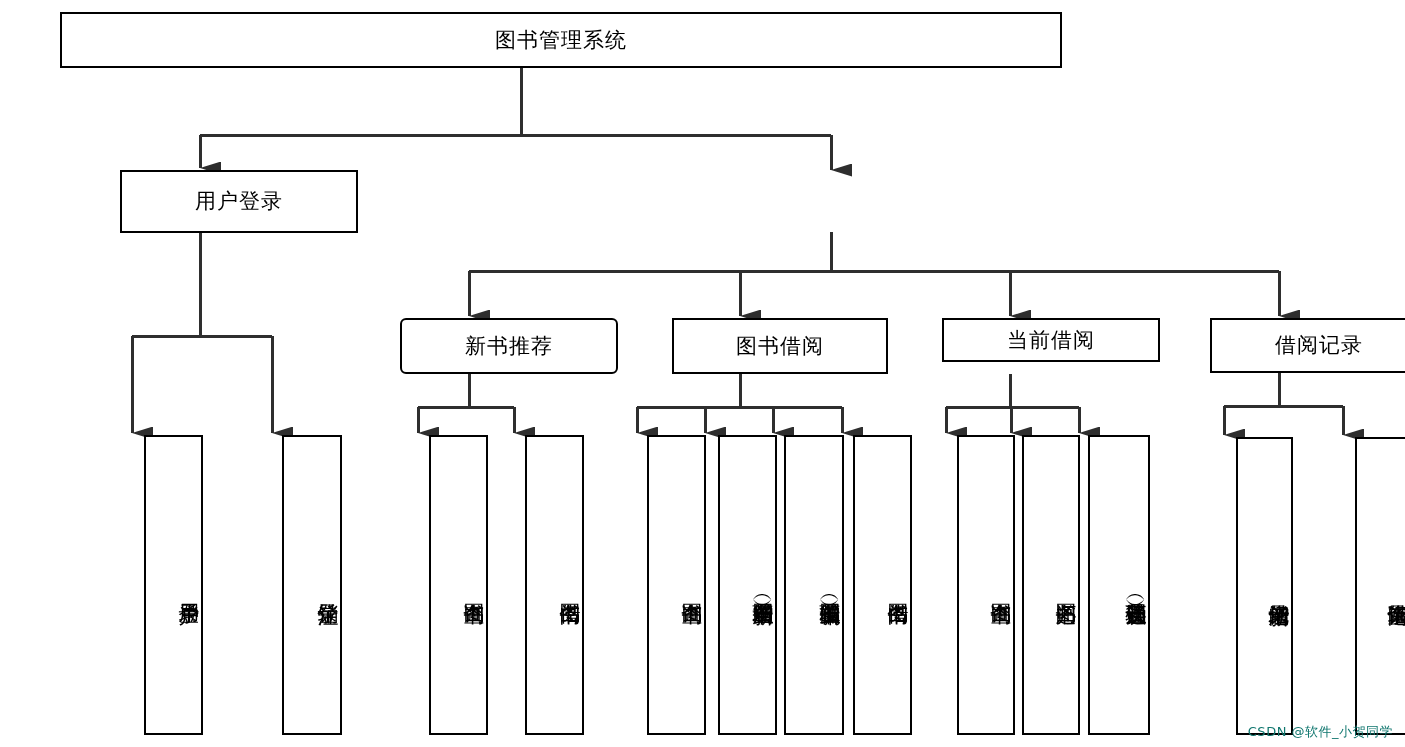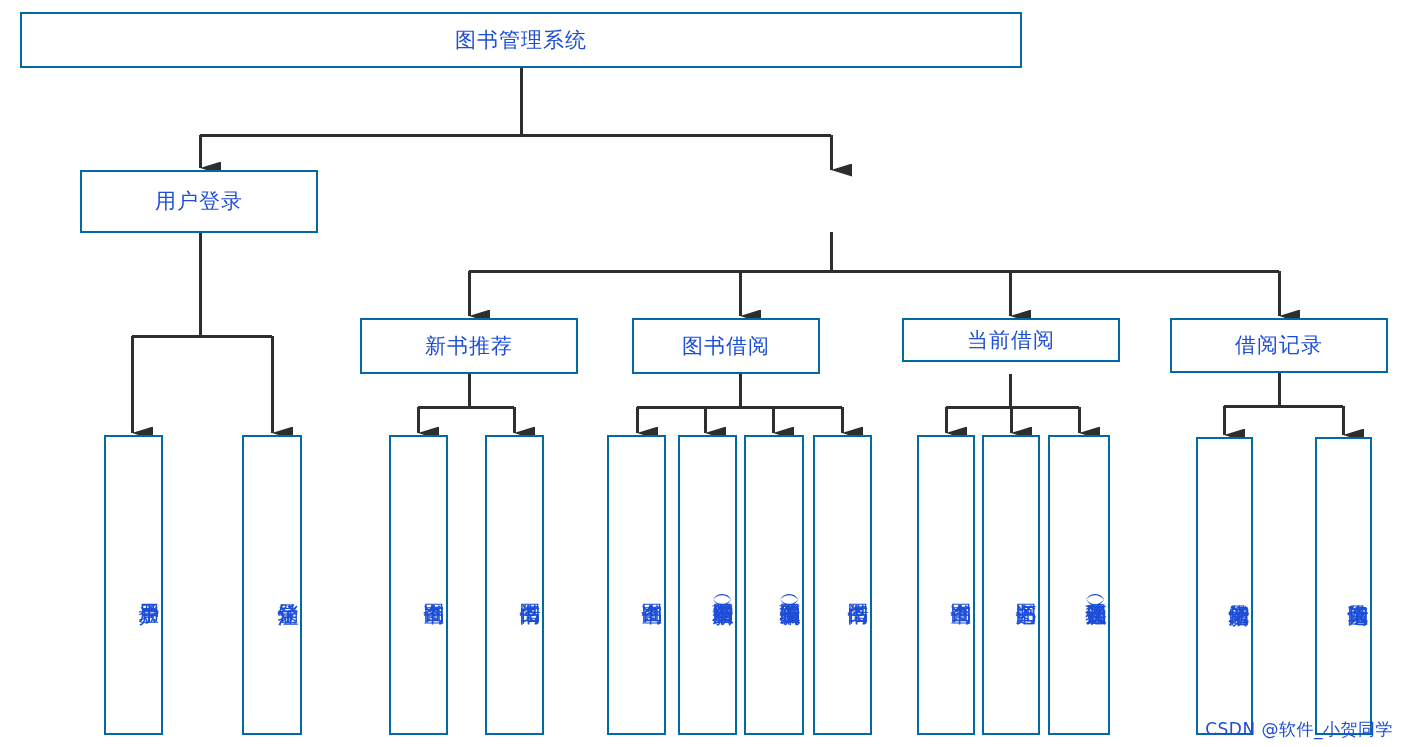--- a/index.html
+++ b/index.html
@@ -21,26 +21,27 @@
     position: absolute;
     left: 0;
     top: 0;
     width: 1405px;
     height: 747px;
     pointer-events: none;
   }
   .node {
     position: absolute;
     box-sizing: border-box;
-    border: 2px solid #0369a1;
+    border: 2px solid #000000;
     background: #ffffff;
     display: flex;
     align-items: center;
     justify-content: center;
-    color: #1d4ed8;
+    color: #000000;
+    margin-left: 40px;
   }
   .node-h {
     font-size: 21px;
     letter-spacing: 1px;
     line-height: 1;
     white-space: nowrap;
   }
   .node-v {
     font-size: 21px;
     line-height: 1.18;
@@ -49,22 +50,22 @@
     text-orientation: upright;
     white-space: nowrap;
     padding-top: 4px;
     align-items: flex-start;
     justify-content: center;
   }
   .watermark {
     position: absolute;
     right: 12px;
     bottom: 6px;
-    font-size: 17px;
-    color: #1d4ed8;
+    font-size: 13px;
+    color: #0f766e;
     white-space: nowrap;
     letter-spacing: 0.5px;
   }
 </style>
 </head>
 <body>
 
 <div id="canvas">
 
   <svg id="wires" viewBox="0 0 1405 747">
@@ -119,24 +120,24 @@
   </svg>
 
   <div class="node node-h" style="left:20px; top:12px; width:1002px; height:56px;">
     <span>图书管理系统</span>
   </div>
 
   <div class="node node-h" style="left:80px; top:170px; width:238px; height:63px;">
     <span>用户登录</span>
   </div>
 
-  <div class="node node-h" style="left:360px; top:318px; width:218px; height:56px;">
+  <div class="node node-h" style="left:360px; top:318px; width:218px; height:56px;border-radius:6px;">
     <span>新书推荐</span>
   </div>
-  <div class="node node-h" style="left:632px; top:318px; width:188px; height:56px;">
+  <div class="node node-h" style="left:632px; top:318px; width:216px; height:56px;">
     <span>图书借阅</span>
   </div>
   <div class="node node-h" style="left:902px; top:318px; width:218px; height:44px;">
     <span>当前借阅</span>
   </div>
   <div class="node node-h" style="left:1170px; top:318px; width:218px; height:55px;">
     <span>借阅记录</span>
   </div>
 
   <div class="node node-v" style="left:104px; top:435px; width:59px; height:300px;">

